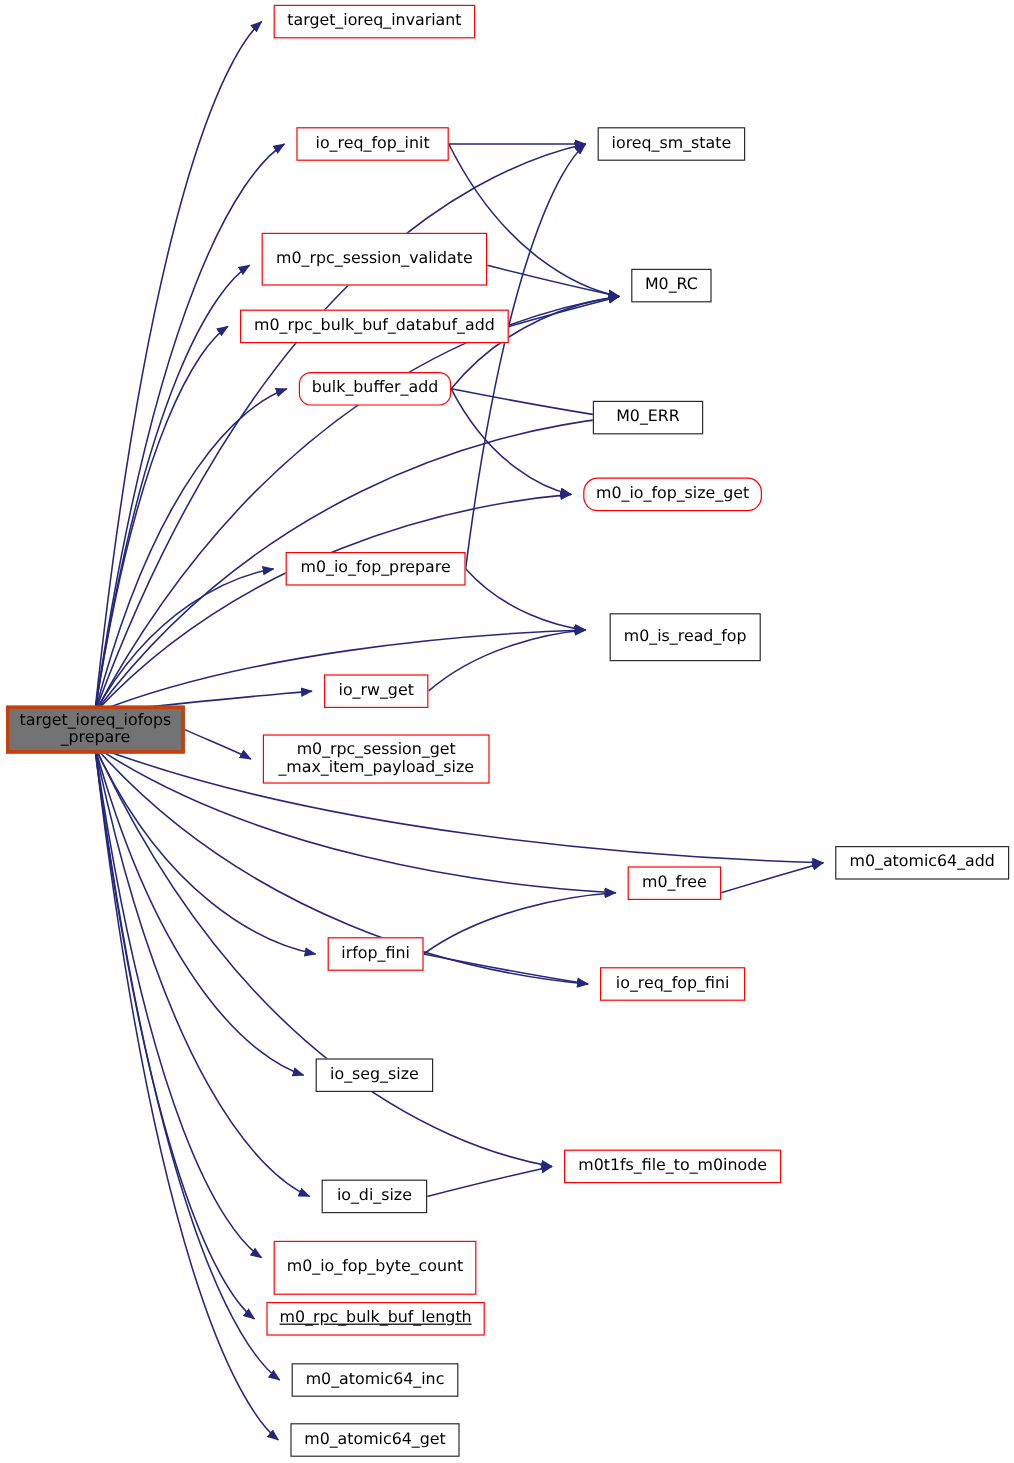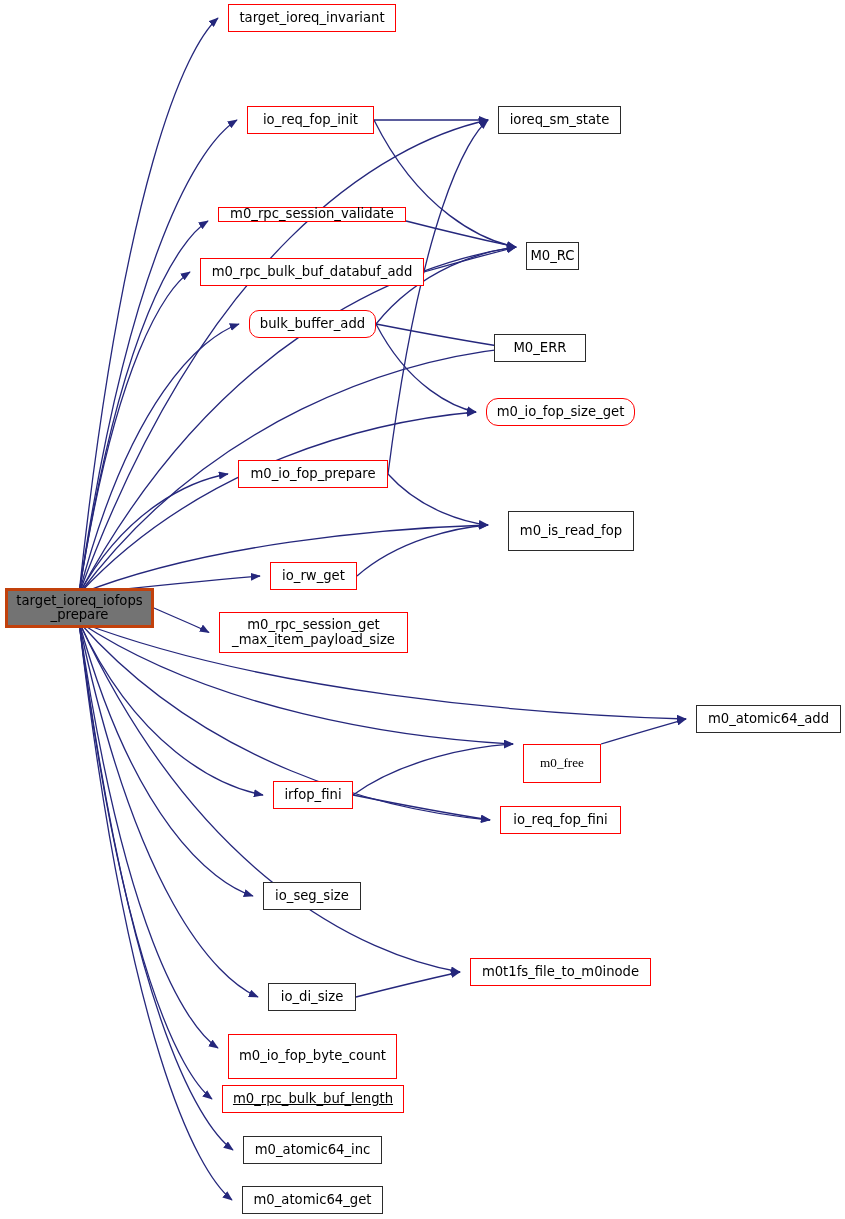--- a/index.html
+++ b/index.html
@@ -103,35 +103,35 @@
         <path d="M353.0,795.0 C403.7,758.3 474.7,746.5 513.0,744.0" marker-end="url(#arrow)"></path>
         <path d="M353.0,795.0 C396.8,803.8 458.1,815.0 490.0,820.0" marker-end="url(#arrow)"></path>
         <path d="M356.0,997.0 C389.9,988.3 437.4,977.0 460.0,972.0" marker-end="url(#arrow)"></path>
       </g>
   </svg>
 
   <div id="node-layer">
       <div class="node" style="left: 228px; top: 4px; width: 168px; height: 28px;">target_ioreq_invariant</div>
       <div class="node" style="left: 247px; top: 106px; width: 127px; height: 28px;">io_req_fop_init</div>
       <div class="node black" style="left: 498px; top: 106px; width: 123px; height: 28px;">ioreq_sm_state</div>
-      <div class="node" style="left: 218px; top: 207px; width: 188px; height: 15px;">m0_rpc_session_validate</div>
-      <div class="node black" style="left: 526px; top: 242px; width: 53px; height: 28px;">M0_RC</div>
+      <div class="node" style="left: 218px; top: 194px; width: 188px; height: 44px;">m0_rpc_session_validate</div>
+      <div class="node black" style="left: 526px; top: 224px; width: 67px; height: 28px;">M0_RC</div>
       <div class="node" style="left: 200px; top: 258px; width: 224px; height: 28px;">m0_rpc_bulk_buf_databuf_add</div>
       <div class="node" style="left: 249px; top: 310px; width: 127px; height: 28px; border-radius: 10px;">bulk_buffer_add</div>
       <div class="node black" style="left: 494px; top: 334px; width: 92px; height: 28px;">M0_ERR</div>
       <div class="node" style="left: 486px; top: 398px; width: 149px; height: 28px; border-radius: 12px;">m0_io_fop_size_get</div>
       <div class="node" style="left: 238px; top: 460px; width: 150px; height: 28px;">m0_io_fop_prepare</div>
       <div class="node black" style="left: 492px; top: 511px; width: 126px; height: 40px; margin-left: 16px;">m0_is_read_fop</div>
       <div class="node" style="left: 270px; top: 562px; width: 87px; height: 28px;">io_rw_get</div>
       <div class="node current" style="left: 5px; top: 588px; width: 149px; height: 40px;">target_ioreq_iofops
 _prepare</div>
       <div class="node" style="left: 219px; top: 612px; width: 189px; height: 41px;">m0_rpc_session_get
 _max_item_payload_size</div>
       <div class="node black" style="left: 696px; top: 705px; width: 145px; height: 28px;">m0_atomic64_add</div>
-      <div class="node" style="left: 523px; top: 744px; width: 78px; height: 39px; font-family: Liberation Serif, serif;">m0_free</div>
+      <div class="node" style="left: 523px; top: 722px; width: 78px; height: 28px;">m0_free</div>
       <div class="node" style="left: 273px; top: 781px; width: 80px; height: 28px;">irfop_fini</div>
       <div class="node" style="left: 500px; top: 806px; width: 121px; height: 28px;">io_req_fop_fini</div>
       <div class="node black" style="left: 263px; top: 882px; width: 98px; height: 28px;">io_seg_size</div>
       <div class="node" style="left: 470px; top: 958px; width: 181px; height: 28px;">m0t1fs_file_to_m0inode</div>
       <div class="node black" style="left: 268px; top: 983px; width: 88px; height: 28px;">io_di_size</div>
       <div class="node" style="left: 228px; top: 1034px; width: 169px; height: 45px;">m0_io_fop_byte_count</div>
       <div class="node" style="left: 222px; top: 1085px; width: 182px; height: 28px; text-decoration: underline;">m0_rpc_bulk_buf_length</div>
       <div class="node black" style="left: 243px; top: 1136px; width: 139px; height: 28px;">m0_atomic64_inc</div>
       <div class="node black" style="left: 242px; top: 1186px; width: 141px; height: 28px;">m0_atomic64_get</div>
     </div>

